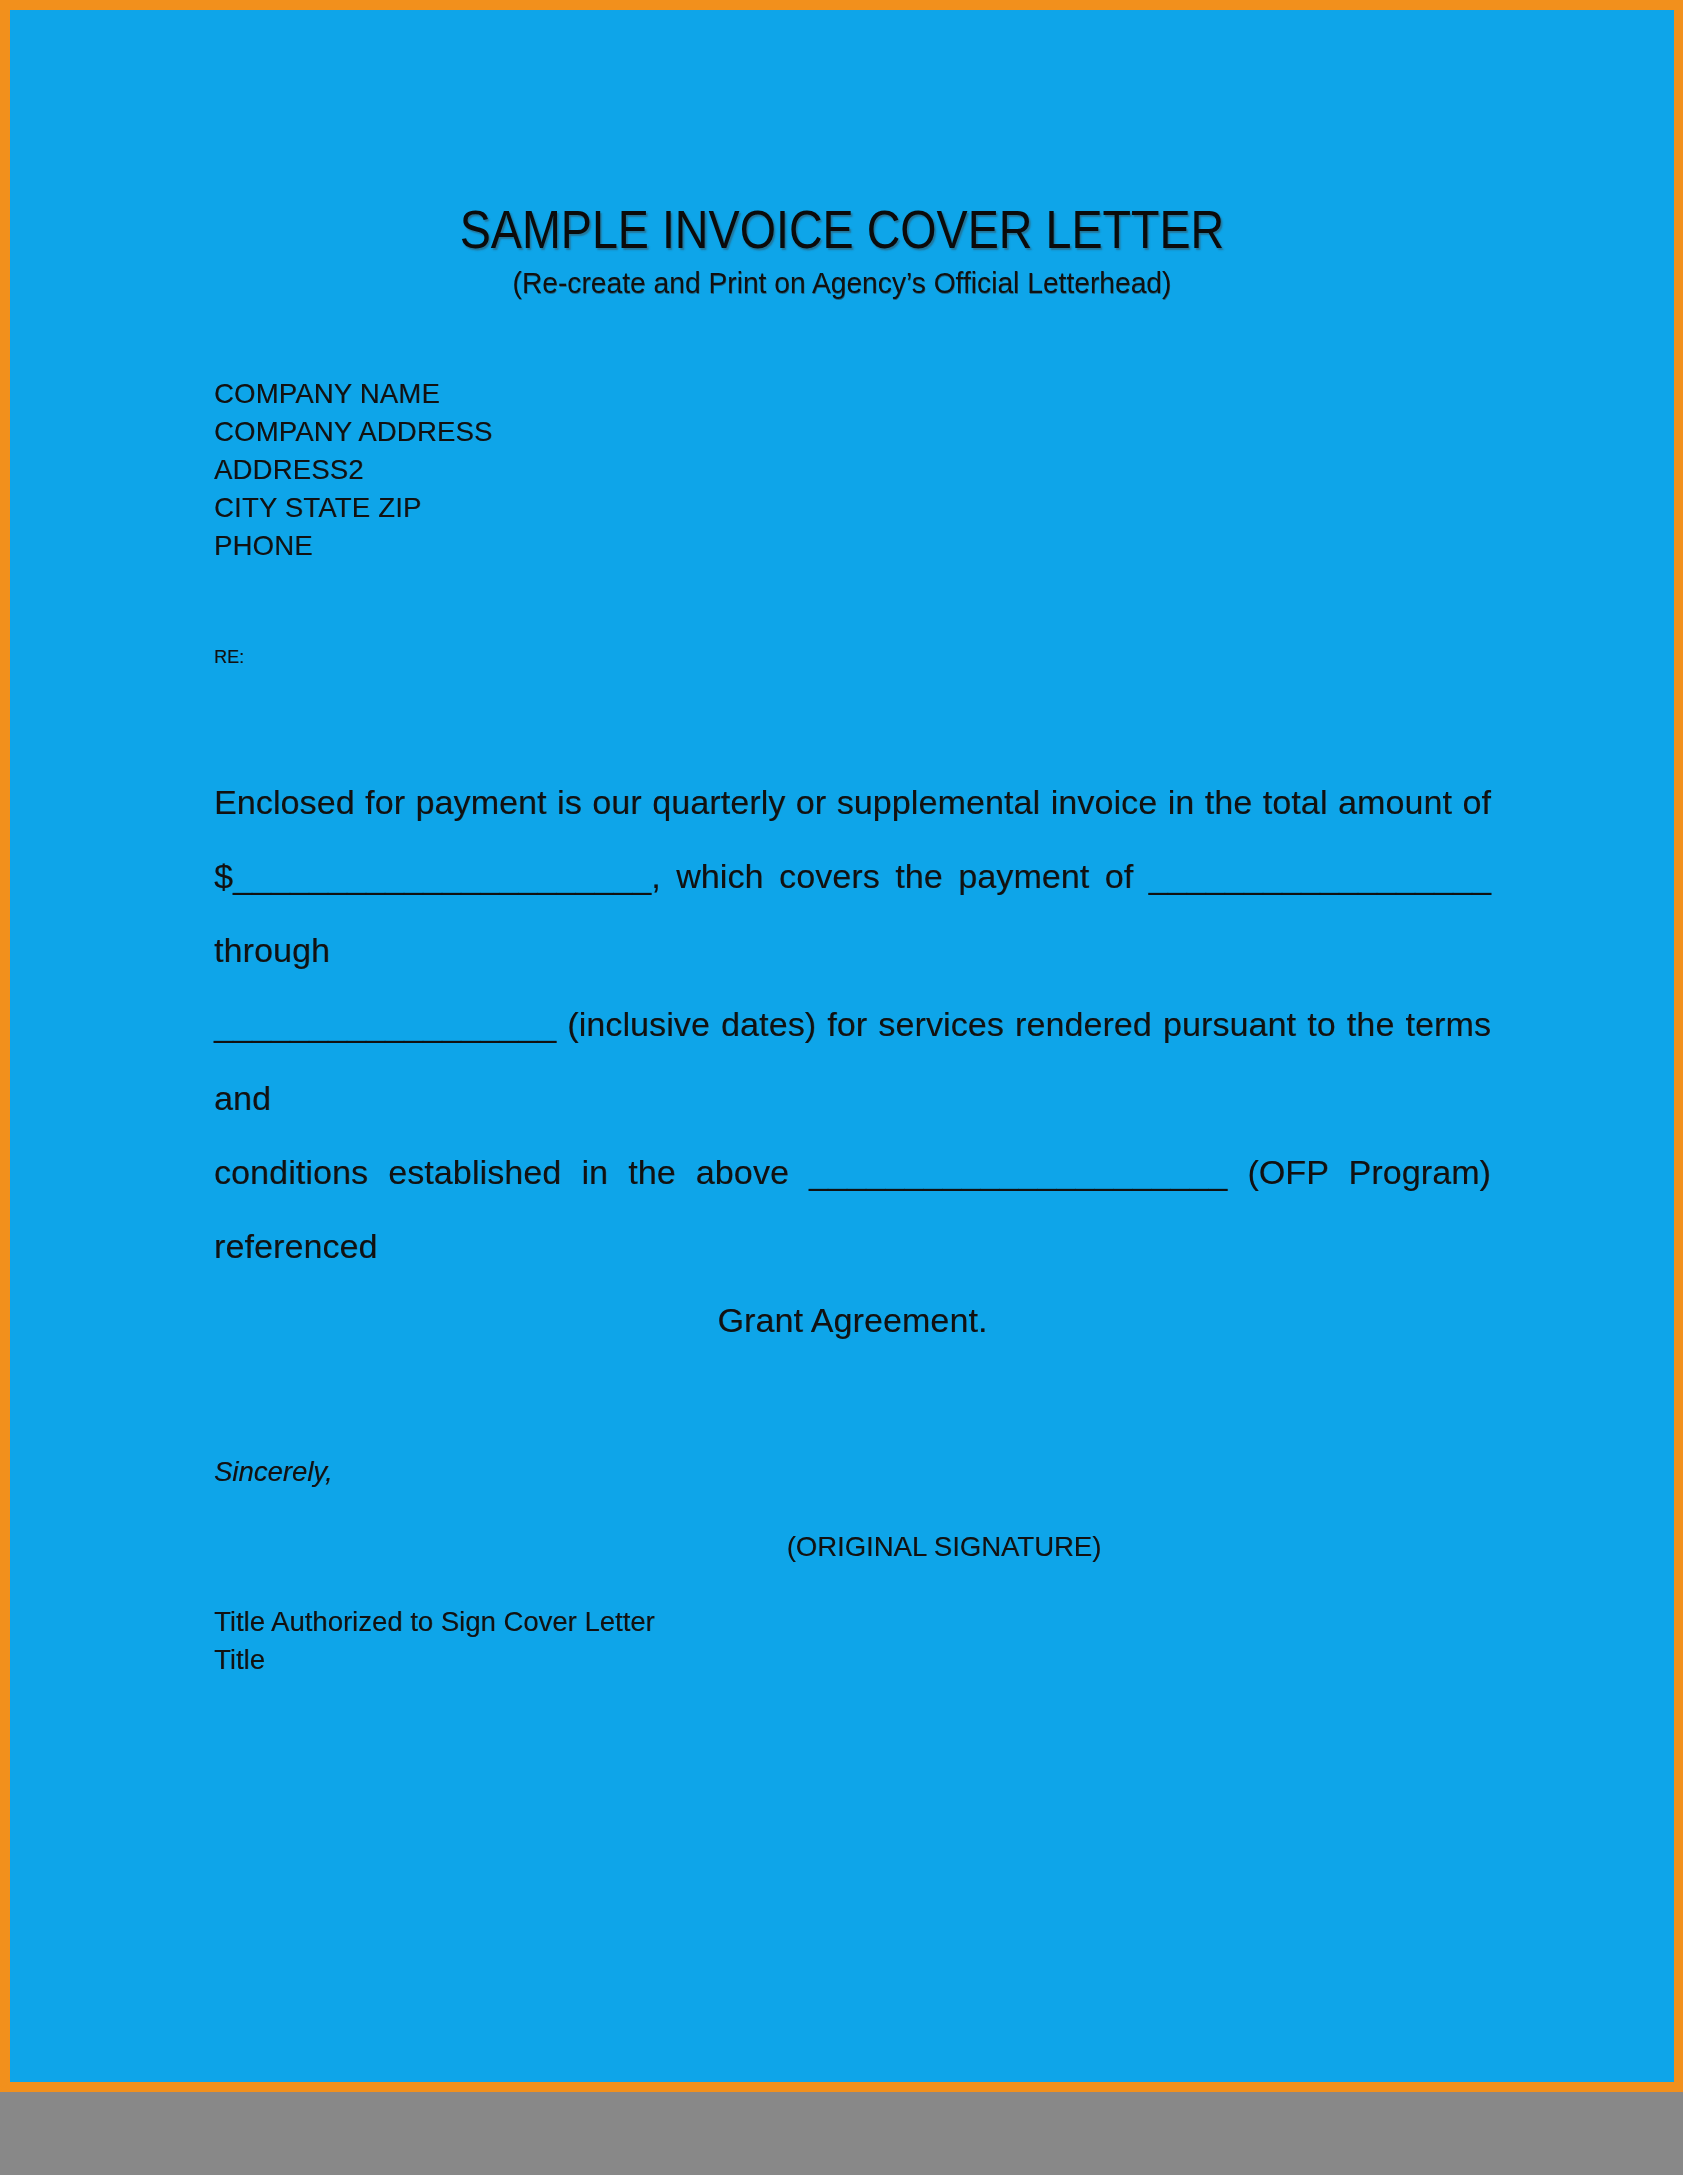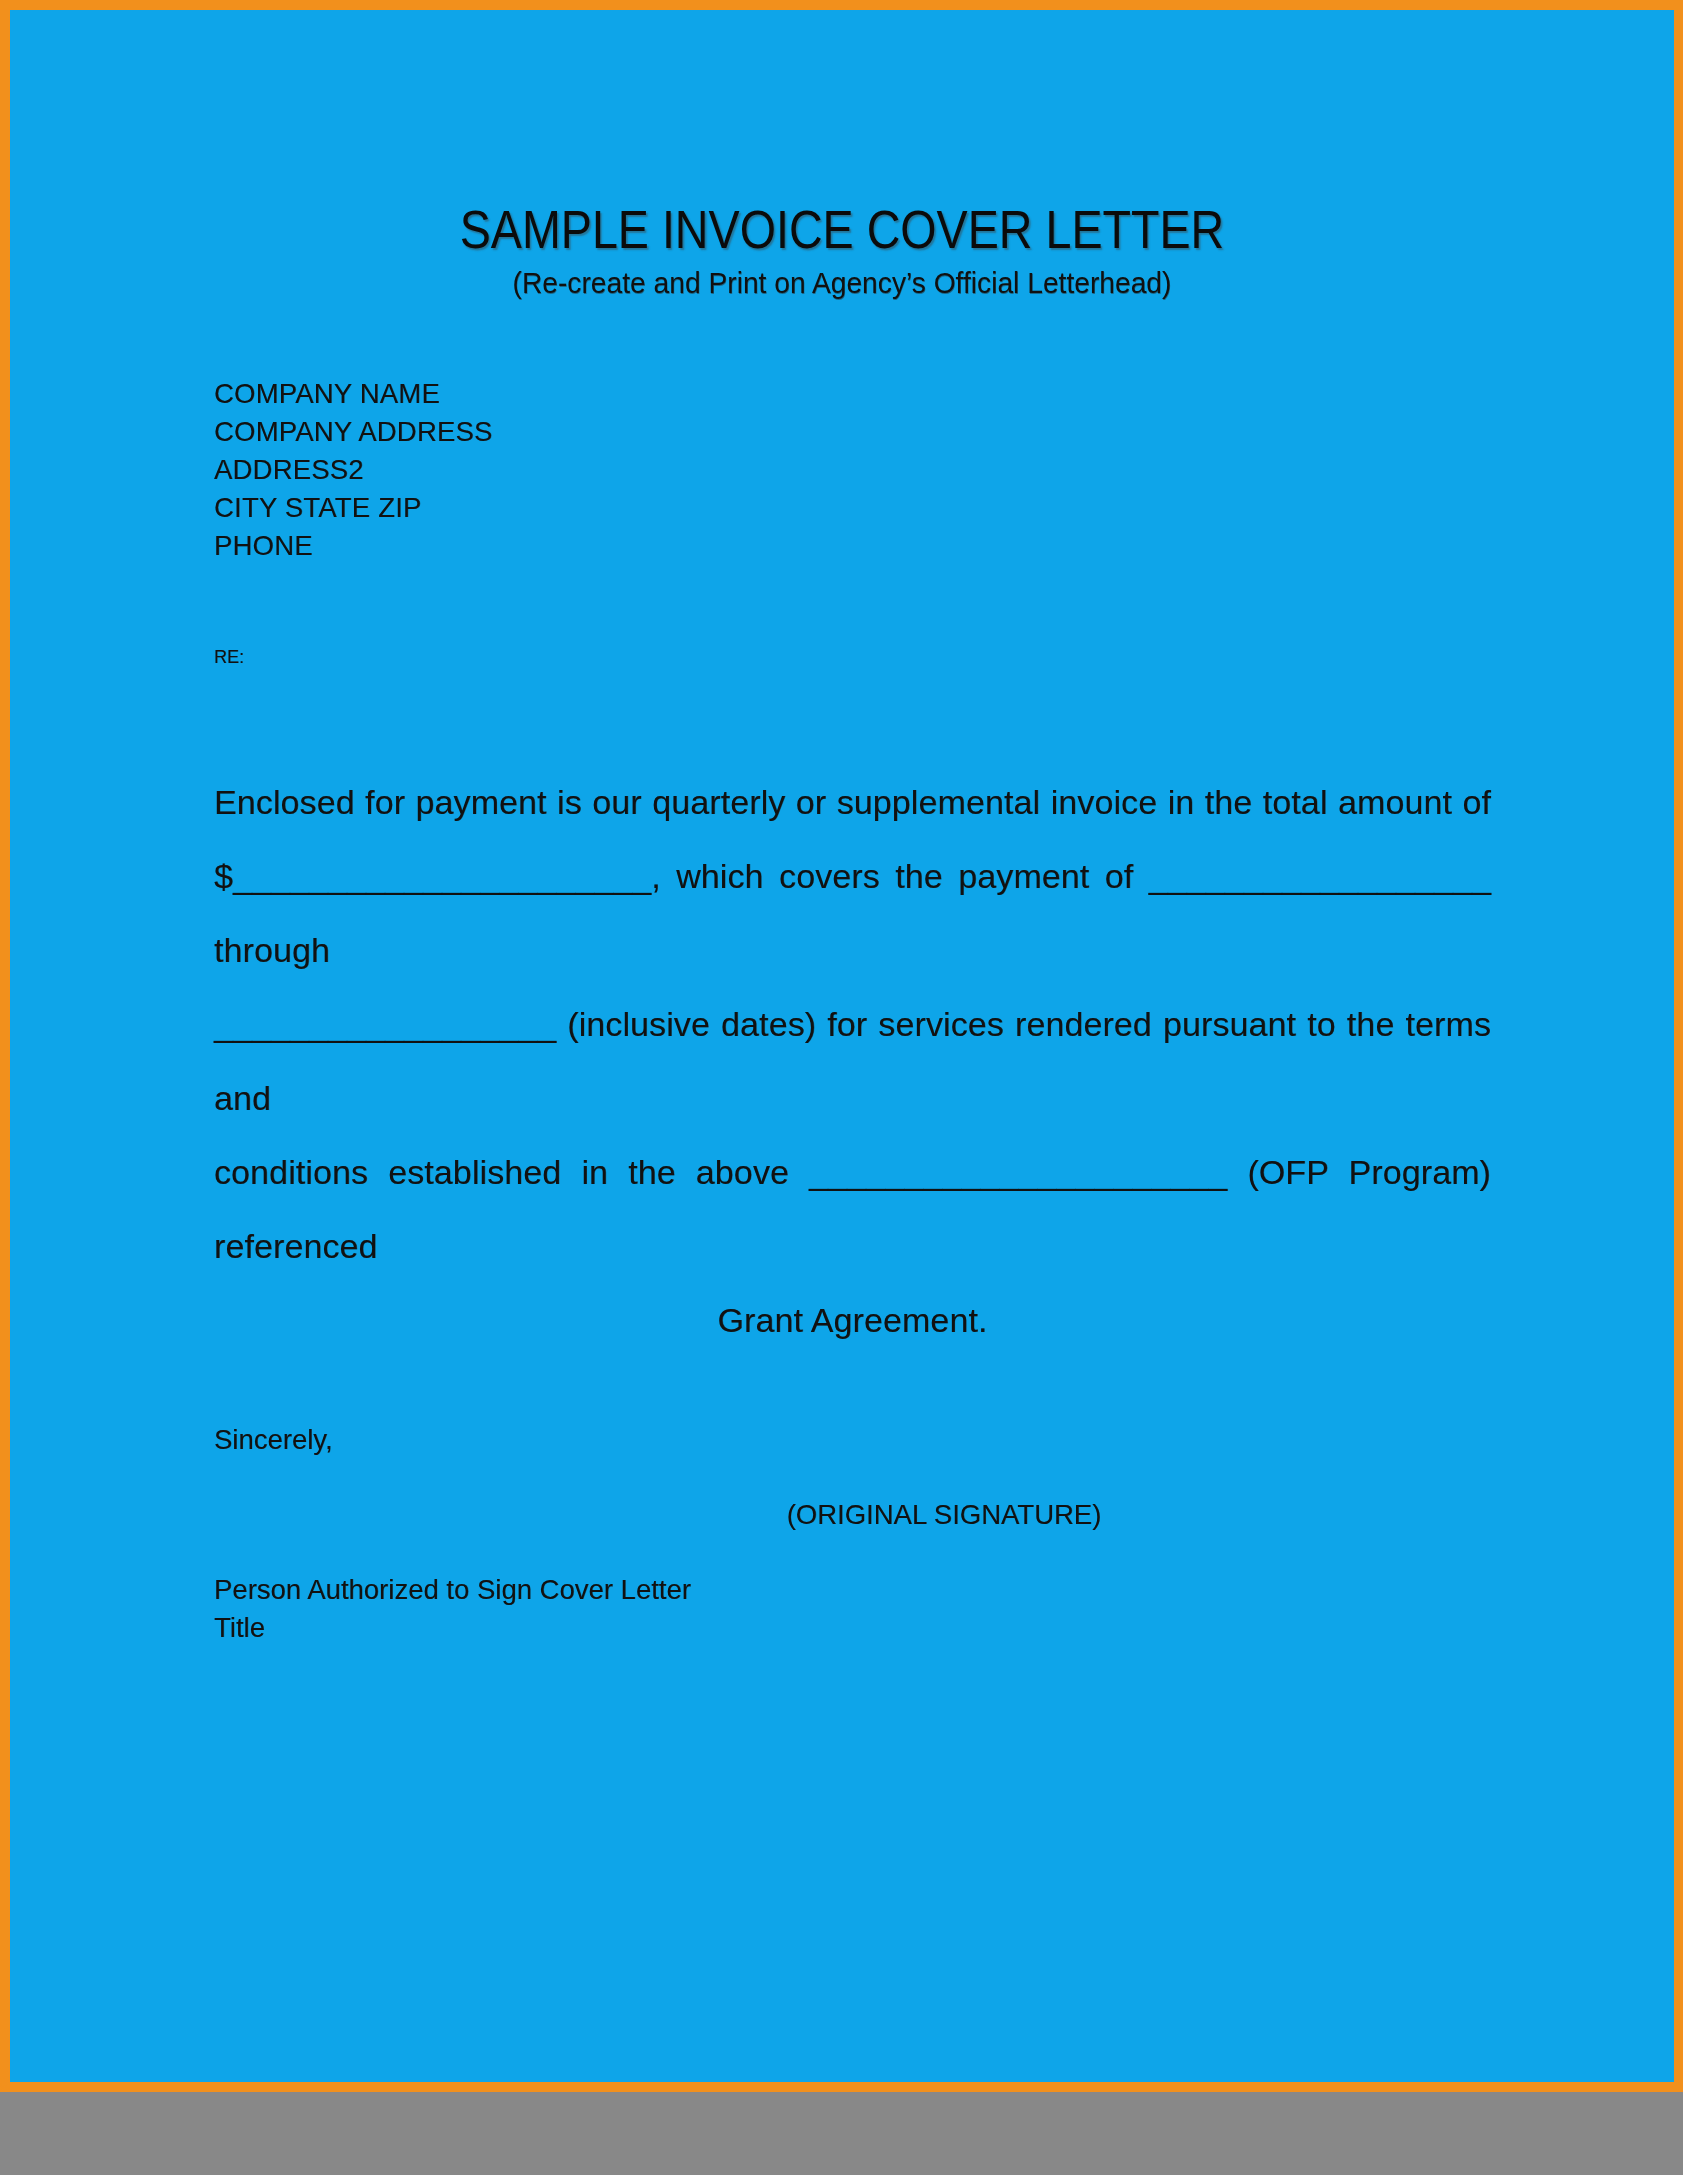--- a/index.html
+++ b/index.html
@@ -74,21 +74,21 @@
   .body-line-last {
     line-height: 74px;
     text-align: center;
   }
   .closing {
     margin-left: 204px;
     font-size: 27.5px;
     line-height: 38px;
     text-shadow: 0.4px 0.4px 0.4px rgba(30,30,30,0.45);
   }
-  .closing .salutation { margin-top: 64px; }
+  .closing .salutation { margin-top: 96px; font-style: italic; }
   .closing .signature-placeholder { margin-top: 37px; text-align: center; }
   .closing .signer-block { margin-top: 37px; }
 </style>
 </head>
 <body>
 
 <div class="page">
 
   <div class="doc-title">SAMPLE INVOICE COVER LETTER</div>
 
@@ -109,19 +109,19 @@
     <div class="body-line">$______________________, which covers the payment of __________________ through</div>
     <div class="body-line">__________________ (inclusive dates) for services rendered pursuant to the terms and</div>
     <div class="body-line">conditions established in the above ______________________ (OFP Program) referenced</div>
     <div class="body-line-last">Grant Agreement.</div>
   </div>
 
   <div class="closing">
     <div class="salutation">Sincerely,</div>
     <div class="signature-placeholder">(ORIGINAL SIGNATURE)</div>
     <div class="signer-block">
-      <div>Person Authorized to Sign Cover Letter</div>
+      <div>Title Authorized to Sign Cover Letter</div>
       <div>Title</div>
     </div>
   </div>
 
 </div>
 
 
 </body></html>

